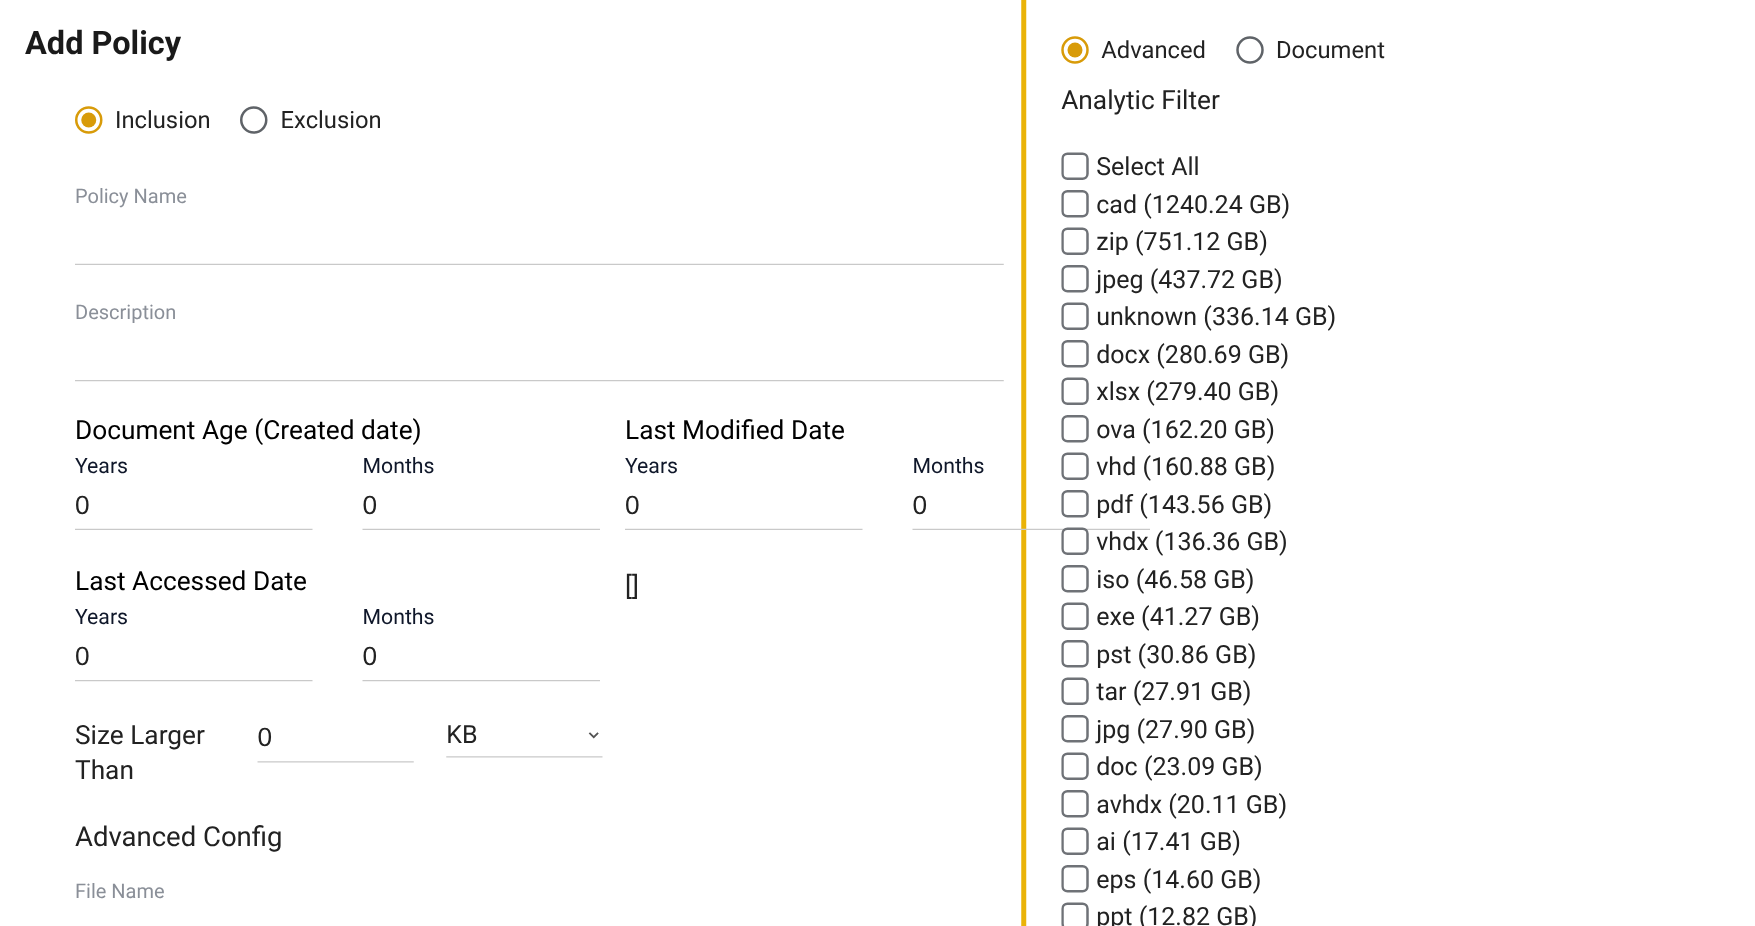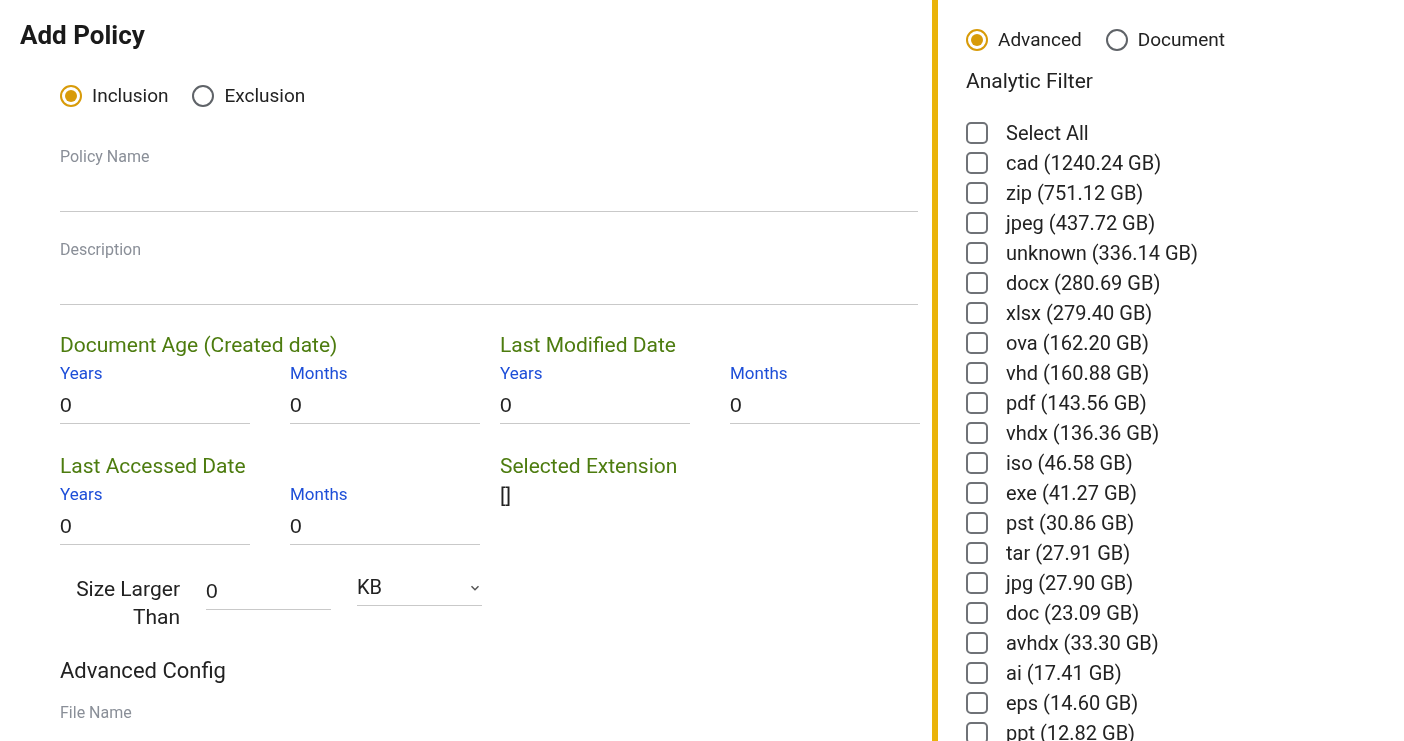--- a/index.html
+++ b/index.html
@@ -6,23 +6,23 @@
   body {
     font-family: -apple-system, BlinkMacSystemFont, "Segoe UI", Roboto, Arial, sans-serif;
     background: #fff;
     color: #222;
     width: 1404px;
     height: 741px;
     overflow: hidden;
     display: flex;
   }
   .left-panel {
-    width: 938px;
+    width: 821px;
     padding: 20px 0 0 20px;
-    border-right: 6px solid #eab308;
+    border-right: 4px solid #eab308;
     height: 741px;
   }
   .right-panel {
     width: 466px;
     padding: 28px 12px 0 28px;
     position: relative;
   }
   h1.page-title {
     font-size: 26px;
     font-weight: 700;
@@ -67,25 +67,25 @@
     width: 100%;
     border: none;
     border-bottom: 1px solid #c9c9c9;
     font-size: 18px;
     padding: 8px 0 10px 0;
     outline: none;
     background: transparent;
   }
   .section-heading {
     font-size: 21px;
-    color: #4d7c0f;
+    color: #000000;
     font-weight: 400;
     margin-bottom: 6px;
   }
-  .sub-label { font-size: 17px; color: #1d4ed8; margin-bottom: 6px; display:block; }
+  .sub-label { font-size: 17px; color: #0f172a; margin-bottom: 6px; display:block; }
   .value-text {
     font-size: 21px;
     color: #222;
     border: none;
     border-bottom: 1px solid #c9c9c9;
     padding: 4px 0 6px 0;
     width: 190px;
     outline: none;
     background: transparent;
   }
@@ -104,21 +104,20 @@
   .size-row {
     display: flex;
     align-items: flex-start;
     gap: 26px;
     margin-bottom: 26px;
   }
   .size-label {
     font-size: 21px;
     width: 120px;
     line-height: 1.35;
-    text-align: right;
   }
   .select-wrap {
     position: relative;
     width: 125px;
     border-bottom: 1px solid #c9c9c9;
     padding-bottom: 6px;
     display: flex;
     align-items: center;
     justify-content: space-between;
     text-align: center;
@@ -143,21 +142,21 @@
   }
   .check-list::-webkit-scrollbar { width: 16px; }
   .check-list::-webkit-scrollbar-track { background: #f1f1f1; }
   .check-list::-webkit-scrollbar-thumb { background: #b8b8b8; }
   .check-list::-webkit-scrollbar-button {
     height: 16px; background: #e6e6e6;
   }
   .check-item {
     display: flex;
     align-items: center;
-    gap: 18px;
+    gap: 6px;
     padding: 3px 0;
     cursor: pointer;
   }
   .checkbox {
     width: 22px; height: 22px;
     border: 2px solid #6f7277;
     border-radius: 5px;
     flex-shrink: 0;
   }
   .check-label { font-size: 20px; color: #222; white-space: nowrap;}
@@ -236,21 +235,20 @@
             <span class="sub-label">Years</span>
             <input class="value-text" value="0" style="">
           </div>
           <div class="subcol">
             <span class="sub-label">Months</span>
             <input class="value-text" value="0" style="">
           </div>
         </div>
       </div>
       <div class="col">
-        <div class="section-heading">Selected Extension</div>
         <div class="static-val">[]</div>
       </div>
     </div>
 
     <div class="size-row">
       <div class="size-label">Size Larger Than</div>
       <input class="value-text" style="width: 125px;" value="0">
       <div class="select-wrap">
         <span class="sel-text">KB</span>
         <span class="chevron">
@@ -351,21 +349,21 @@
       <div class="check-item">
         <span class="checkbox"></span>
         <span class="check-label">jpg (27.90 GB)</span>
       </div>
       <div class="check-item">
         <span class="checkbox"></span>
         <span class="check-label">doc (23.09 GB)</span>
       </div>
       <div class="check-item">
         <span class="checkbox"></span>
-        <span class="check-label">avhdx (33.30 GB)</span>
+        <span class="check-label">avhdx (20.11 GB)</span>
       </div>
       <div class="check-item">
         <span class="checkbox"></span>
         <span class="check-label">ai (17.41 GB)</span>
       </div>
       <div class="check-item">
         <span class="checkbox"></span>
         <span class="check-label">eps (14.60 GB)</span>
       </div>
       <div class="check-item">

